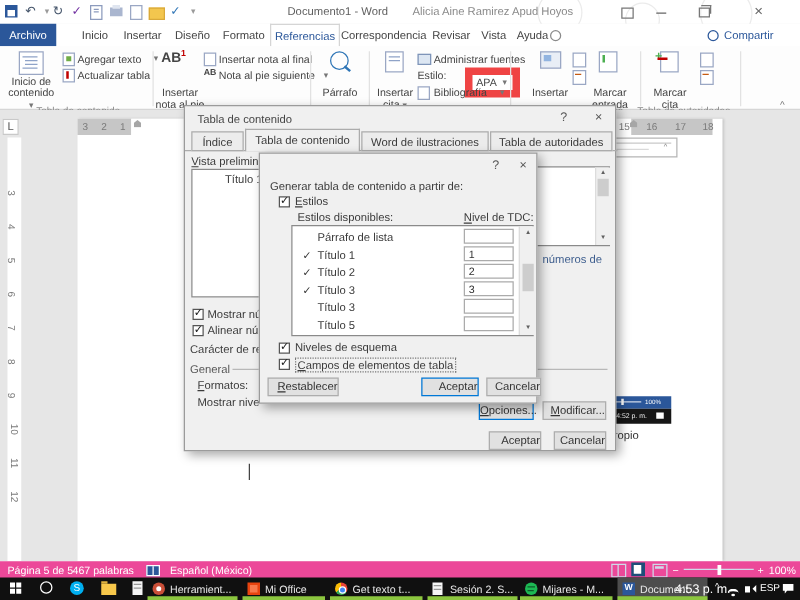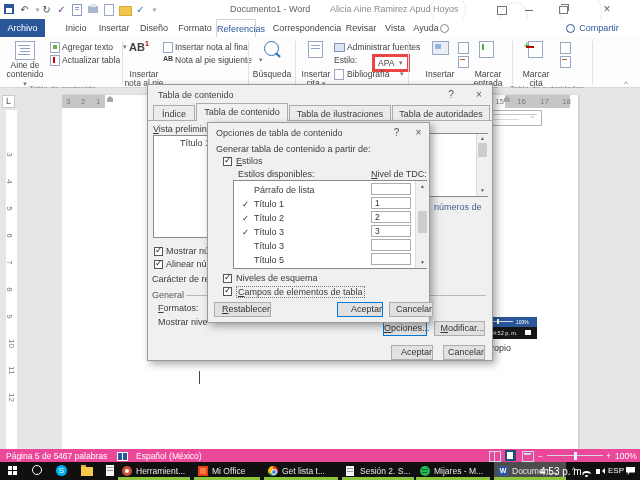--- a/index.html
+++ b/index.html
@@ -113,41 +113,41 @@
     </div>
     <div class="abs winctl" style="left:596px;font-size:12px;"><span>×</span></div>
   </div>
 
   <div class="abs tabrow">
     <div class="abs rtab rtab-archivo" style="left:0;width:45px;">Archivo</div>
     <div class="abs rtab" style="left:58px;width:36px;">Inicio</div>
     <div class="abs rtab" style="left:94px;width:40px;">Insertar</div>
     <div class="abs rtab" style="left:134px;width:40px;">Diseño</div>
     <div class="abs rtab" style="left:174px;width:42px;">Formato</div>
-    <div class="abs rtab rtab-active" style="left:216px;width:40px;">Referencias</div>
+    <div class="abs rtab rtab-active" style="left:216px;width:56px;">Referencias</div>
     <div class="abs rtab" style="left:272px;width:70px;">Correspondencia</div>
     <div class="abs rtab" style="left:342px;width:38px;">Revisar</div>
     <div class="abs rtab" style="left:380px;width:30px;">Vista</div>
     <div class="abs rtab" style="left:410px;width:32px;">Ayuda</div>
     <div class="abs" style="left:440px;top:5px;width:7px;height:7px;border:1px solid #8a8a8a;border-radius:50%;"></div>
     <div class="abs" style="left:566px;top:5px;width:7px;height:7px;border:1px solid #2b579a;border-radius:50%;"></div>
     <div class="abs rtab" style="left:576px;width:46px;color:#2b579a;">Compartir</div>
   </div>
 
   <div class="abs ribbon">
 
     <div class="abs" style="left:4px;top:3px;width:42px;height:41px;">
       <div class="abs icon-page" style="left:11px;top:1px;width:18px;height:17px;">
         <div class="icon-line" style="left:2px;top:3px;width:12px;"></div>
         <div class="icon-line" style="left:4px;top:6px;width:10px;"></div>
         <div class="icon-line" style="left:4px;top:9px;width:10px;"></div>
         <div class="icon-line" style="left:2px;top:12px;width:12px;"></div>
       </div>
       <div class="abs bigbtn-label" style="left:0;top:21px;width:42px;">
-        <span>Aine de</span><br>
+        <span>Inicio de</span><br>
         <span>contenido</span> <span class="drop">▾</span>
       </div>
     </div>
     <div class="abs" style="left:50px;top:4px;">
       <div class="abs icon-page" style="left:0;top:1px;width:8px;height:9px;">
           <div class="abs" style="left:2px;top:2px;width:4px;height:4px;background:#70ad47;"></div>
         </div>
       <span class="abs t85" style="left:12px;top:1px;">Agregar texto</span>
       <span class="abs drop" style="left:73px;top:2px;">▾</span>
     </div>
@@ -176,41 +176,41 @@
     <div class="abs" style="left:163px;top:17px;">
       <div class="abs" style="left:0;top:1px;font-size:7px;color:#444;font-weight:bold;">AB</div>
       <span class="abs t85" style="left:12px;top:1px;">Nota al pie siguiente</span>
       <span class="abs drop" style="left:96px;top:2px;">▾</span>
     </div>
     <div class="abs rb-div" style="left:248px;"></div>
 
     <div class="abs" style="left:253px;top:3px;width:38px;height:44px;">
       <div class="abs" style="left:11px;top:1px;width:13px;height:13px;border:1.5px solid #2e75b6;border-radius:50%;"></div>
       <div class="abs" style="left:22px;top:14px;width:6px;height:1.5px;background:#2e75b6;transform:rotate(40deg);"></div>
-      <div class="abs bigbtn-label" style="left:-2px;top:30px;width:42px;"><span>Búsqueda</span></div>
+      <div class="abs bigbtn-label" style="left:-2px;top:30px;width:42px;"><span>Párrafo</span></div>
     </div>
     <div class="abs rb-div" style="left:295px;"></div>
 
     <div class="abs" style="left:299px;top:3px;width:34px;height:44px;">
       <div class="abs icon-page" style="left:9px;top:1px;width:13px;height:15px;">
         <div class="icon-line" style="left:2px;top:3px;width:9px;"></div>
         <div class="icon-line" style="left:2px;top:6px;width:9px;"></div>
       </div>
       <div class="abs bigbtn-label" style="left:-2px;top:30px;width:38px;">
         <span>Insertar</span><br>
         <span>cita</span> <span class="drop">▾</span>
       </div>
     </div>
     <div class="abs" style="left:334px;top:4px;">
       <div class="abs" style="left:0;top:2px;width:9px;height:7px;border:1px solid #7e94b8;background:#dce6f2;"></div>
       <span class="abs t85" style="left:13px;top:1px;">Administrar fuentes</span>
     </div>
     <div class="abs" style="left:334px;top:17px;">
       <span class="abs t85" style="left:0;top:1px;">Estilo:</span>
-      <div class="abs" style="left:38px;top:0;width:32px;height:12px;background:#fff;border:3px solid #ef4444;">
+      <div class="abs" style="left:38px;top:0;width:32px;height:12px;background:#fff;border:6px solid #ef4444;">
         <span class="abs t85" style="left:3px;top:1px;">APA</span>
         <span class="abs drop" style="left:24px;top:2px;">▾</span>
       </div>
     </div>
     <div class="abs" style="left:334px;top:31px;">
       <div class="abs icon-page" style="left:0;top:1px;width:8px;height:9px;"></div>
       <span class="abs t85" style="left:13px;top:1px;">Bibliografía</span>
       <span class="abs drop" style="left:66px;top:2px;">▾</span>
     </div>
     <div class="abs rb-div" style="left:408px;"></div>
@@ -311,21 +311,21 @@
   </div>
 
   <div class="abs dlg" style="left:147px;top:84px;width:346px;height:277px;z-index:50;">
     <span class="abs dlg-title" style="left:10px;top:5px;">Tabla de contenido</span>
     <span class="abs dlg-x" style="left:296px;top:4px;width:14px;">?</span>
     <span class="abs dlg-x" style="left:324px;top:4px;width:14px;">×</span>
 
     <div class="abs" style="left:0;top:18px;width:346px;height:17px;border-bottom:1px solid #acacac;">
       <div class="abs dtab" style="left:5px;width:42px;top:2px;">Índice</div>
       <div class="abs dtab dtab-active" style="left:48px;width:92px;">Tabla de contenido</div>
-      <div class="abs dtab" style="left:141px;width:102px;top:2px;">Tabla de ilustraciones</div>
+      <div class="abs dtab" style="left:141px;width:102px;top:2px;">Word de ilustraciones</div>
       <div class="abs dtab" style="left:244px;width:98px;top:2px;">Tabla de autoridades</div>
     </div>
 
     <span class="abs t af clip" style="left:5px;top:39px;width:56px;">Vista preliminar</span>
     <div class="abs whitebox" style="left:5px;top:50px;width:195px;height:103px;">
       <span class="abs t" style="left:26px;top:2px;">Título 1</span>
     </div>
     <div class="abs whitebox" style="left:205px;top:48px;width:135px;height:64px;">
       <div class="abs sb" style="left:122px;top:0;width:11px;height:62px;">
         <span class="sb-arrow" style="top:1px;">▲</span>
@@ -350,21 +350,20 @@
     <span class="abs t af" style="left:10px;top:218px;">Formatos:</span>
     <span class="abs t clip" style="left:10px;top:232px;width:50px;">Mostrar niveles:</span>
 
     <div class="abs dbtn dbtn-def" style="left:235px;top:236px;width:44px;height:15px;"><span class="af">Opciones...</span></div>
     <div class="abs dbtn" style="left:286px;top:236px;width:51px;height:15px;"><span class="af">Modificar...</span></div>
     <div class="abs dbtn" style="left:243px;top:260px;width:42px;height:15px;">Aceptar</div>
     <div class="abs dbtn" style="left:295px;top:260px;width:42px;height:15px;">Cancelar</div>
   </div>
 
   <div class="abs dlg" style="left:207px;top:122px;width:223px;height:201px;z-index:60;">
-    <span class="abs dlg-title" style="left:8px;top:5px;">Opciones de tabla de contenido</span>
     <span class="abs dlg-x" style="left:182px;top:4px;width:13px;">?</span>
     <span class="abs dlg-x" style="left:204px;top:4px;width:13px;">×</span>
 
     <span class="abs t" style="left:8px;top:21px;">Generar tabla de contenido a partir de:</span>
     <div class="cb" style="left:15px;top:34px;">
         <span class="ck">✓</span>
       </div>
     <span class="abs t af" style="left:28px;top:33px;">Estilos</span>
 
     <span class="abs t" style="left:30px;top:46px;">Estilos disponibles:</span>
@@ -457,21 +456,21 @@
 
     <div class="abs app-ico" style="left:198px;background:#e8440f;">
         <div class="abs" style="left:2px;top:2px;width:6px;height:6px;background:#f8794b;"></div>
       </div>
     <span class="tb-label" style="left:212px;">Mi Office</span>
     <div class="tb-green" style="left:194px;width:66px;"></div>
 
     <div class="abs app-ico" style="left:268px;border-radius:50%;background:conic-gradient(#ea4335 0 33%,#34a853 33% 66%,#fbbc05 66% 100%);">
         <div class="abs" style="left:3px;top:3px;width:4px;height:4px;background:#4285f4;border:1px solid #fff;border-radius:50%;"></div>
       </div>
-    <span class="tb-label" style="left:282px;">Get lista t...</span>
+    <span class="tb-label" style="left:282px;">Get texto t...</span>
     <div class="tb-green" style="left:264px;width:74px;"></div>
 
     <div class="abs app-ico" style="left:346px;width:8px;background:#f5f5f5;">
         <div class="abs" style="left:1px;top:2px;width:6px;height:1px;background:#999;"></div>
         <div class="abs" style="left:1px;top:5px;width:6px;height:1px;background:#999;"></div>
       </div>
     <span class="tb-label" style="left:360px;">Sesión 2. S...</span>
     <div class="tb-green" style="left:342px;width:72px;"></div>
 
     <div class="abs app-ico" style="left:420px;background:#1db954;border-radius:50%;">

